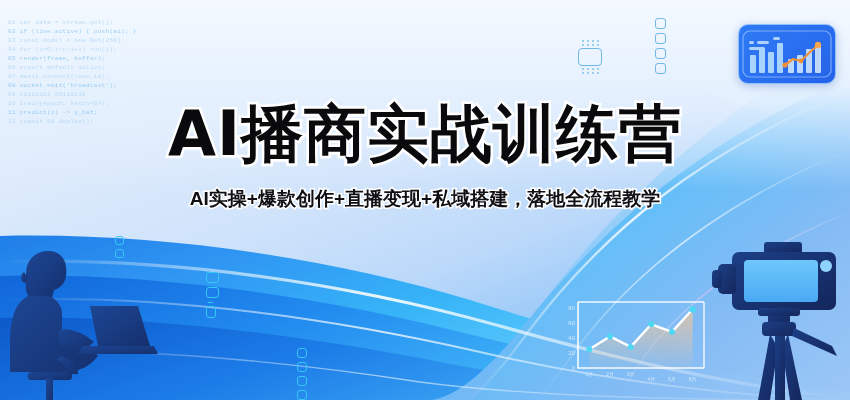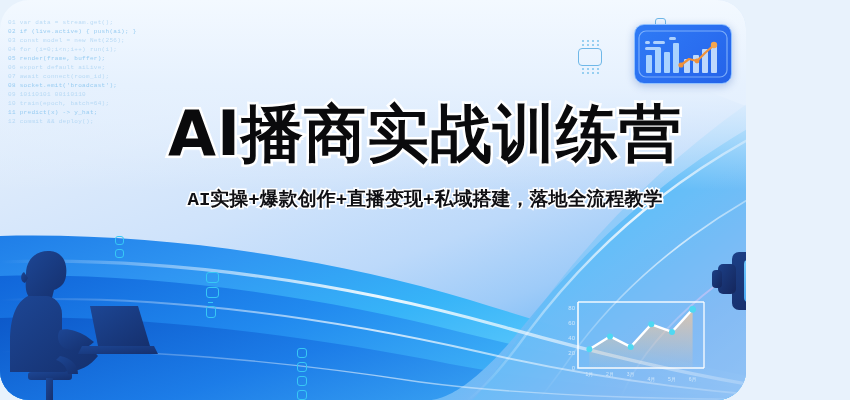--- a/index.html
+++ b/index.html
@@ -2,23 +2,22 @@
 <html><head>
 <meta charset="utf-8">
 <style>
   html,body{margin:0;padding:0;}
   body{
     width:850px;height:400px;overflow:hidden;
     font-family:"Liberation Sans","DejaVu Sans",sans-serif;
     background:#e8f2fc;
   }
   #poster{
-    position:relative;width:746px;height:400px;overflow:hidden;
+    position:relative;width:850px;height:400px;overflow:hidden;
     background:linear-gradient(160deg,#e9f3fd 0%,#dceafb 28%,#cfe3fb 45%,#bcd9fa 60%,#9ecbf8 72%,#6fb6f6 84%,#3b9ff3 100%);
-    border-radius:29px;
   }
 
   
   .topglow{
     position:absolute;left:0;top:0;width:850px;height:190px;
     background:linear-gradient(180deg,#f3f9ff 0%,#e6f1fe 45%,rgba(221,237,253,0) 100%);
     pointer-events:none;
   }
 
   
@@ -54,21 +53,21 @@
     color:#0a0a0c;letter-spacing:1px;
     -webkit-text-stroke:5px #ffffff;
     paint-order:stroke fill;
     text-shadow:0 2px 3px rgba(255,255,255,.85);
     font-family:"DejaVu Sans","Liberation Sans",sans-serif;
   }
   .subline{
     position:absolute;left:0;top:186px;width:850px;text-align:center;
     font-size:19px;font-weight:bold;color:#101014;letter-spacing:0px;
     -webkit-text-stroke:3px #ffffff;paint-order:stroke fill;
-    font-family:Liberation Mono, monospace;
+    font-family:Liberation Sans, sans-serif;
   }
 
   
   .logo{
     position:absolute;right:14px;top:24px;width:96px;height:58px;
     border-radius:10px;
     background:linear-gradient(135deg,#2f7bf5 0%,#2a6ef0 55%,#2462e8 100%);
     border:1.5px solid #8fc0ff;
     box-shadow:0 2px 8px rgba(22,70,160,.28);
   }

